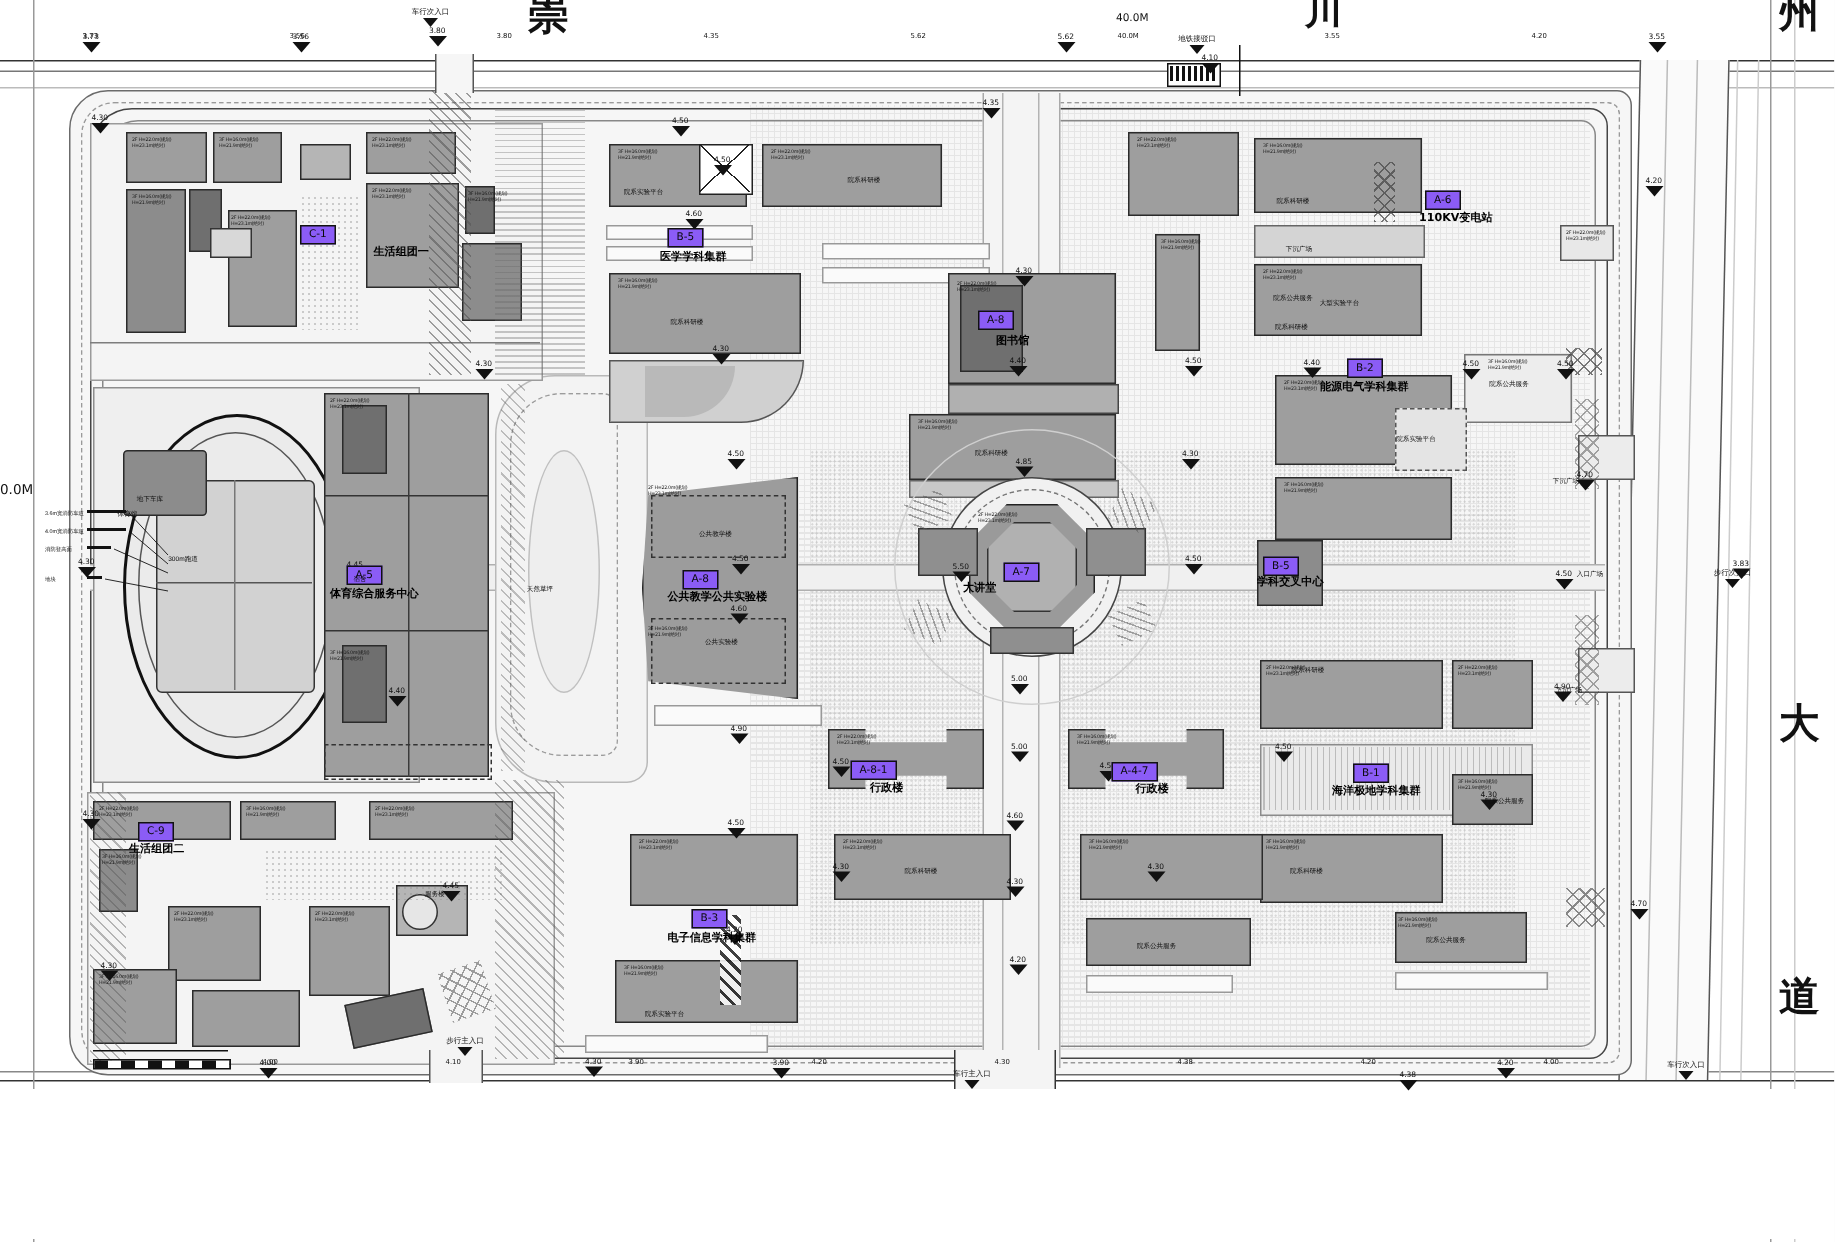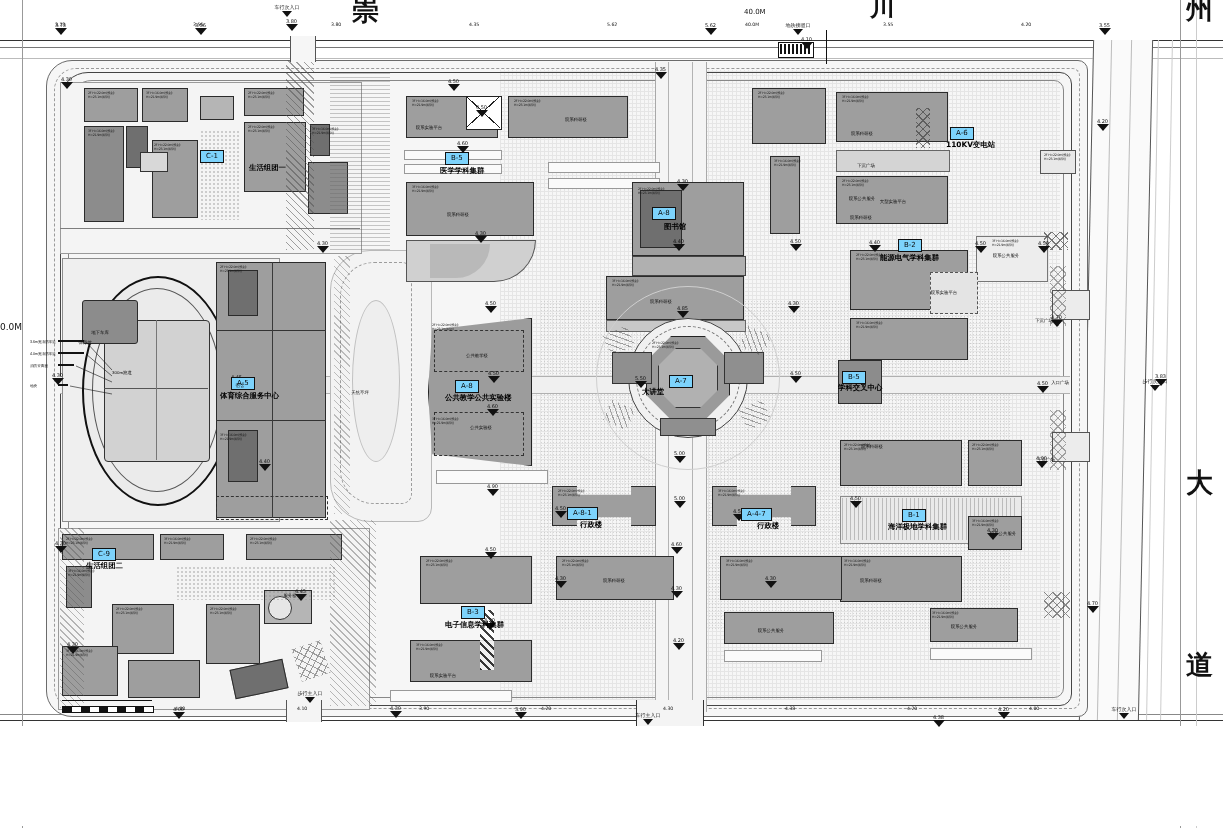--- a/index.html
+++ b/index.html
@@ -21,21 +21,21 @@
   .bld.l{background:#b5b5b5;}
   .bld.dk{background:#6f6f6f;}
 
   
   .mt{position:absolute;font-size:3.2px;line-height:3.6px;color:#1a1a1a;white-space:nowrap;
       transform:scale(1);letter-spacing:-.2px;font-family:"DejaVu Sans",sans-serif;}
   .mtc{position:absolute;font-size:4.4px;line-height:5px;color:#0d0d0d;white-space:nowrap;
        text-align:center;}
 
   
-  .code{position:absolute;border:1px solid #111;background:#7dd3fc;color:#0a0a0a;
+  .code{position:absolute;border:1px solid #111;background:#8b5cf6;color:#0a0a0a;
         font-size:7px;line-height:11px;height:11px;padding:0 5px;text-align:center;white-space:nowrap;
         font-family:"DejaVu Sans",sans-serif;}
   .cname{position:absolute;font-size:7.4px;line-height:9px;color:#000;white-space:nowrap;font-weight:700;
          font-family:"DejaVu Sans",sans-serif;}
 
   
   .elev{position:absolute;width:17px;text-align:center;}
   .elev .v{font-size:5px;line-height:6px;color:#111;font-family:"DejaVu Sans",sans-serif;}
   .elev .t{width:0;height:0;margin:0 auto;border-left:6px solid transparent;border-right:6px solid transparent;border-top:7px solid #111;}
 

